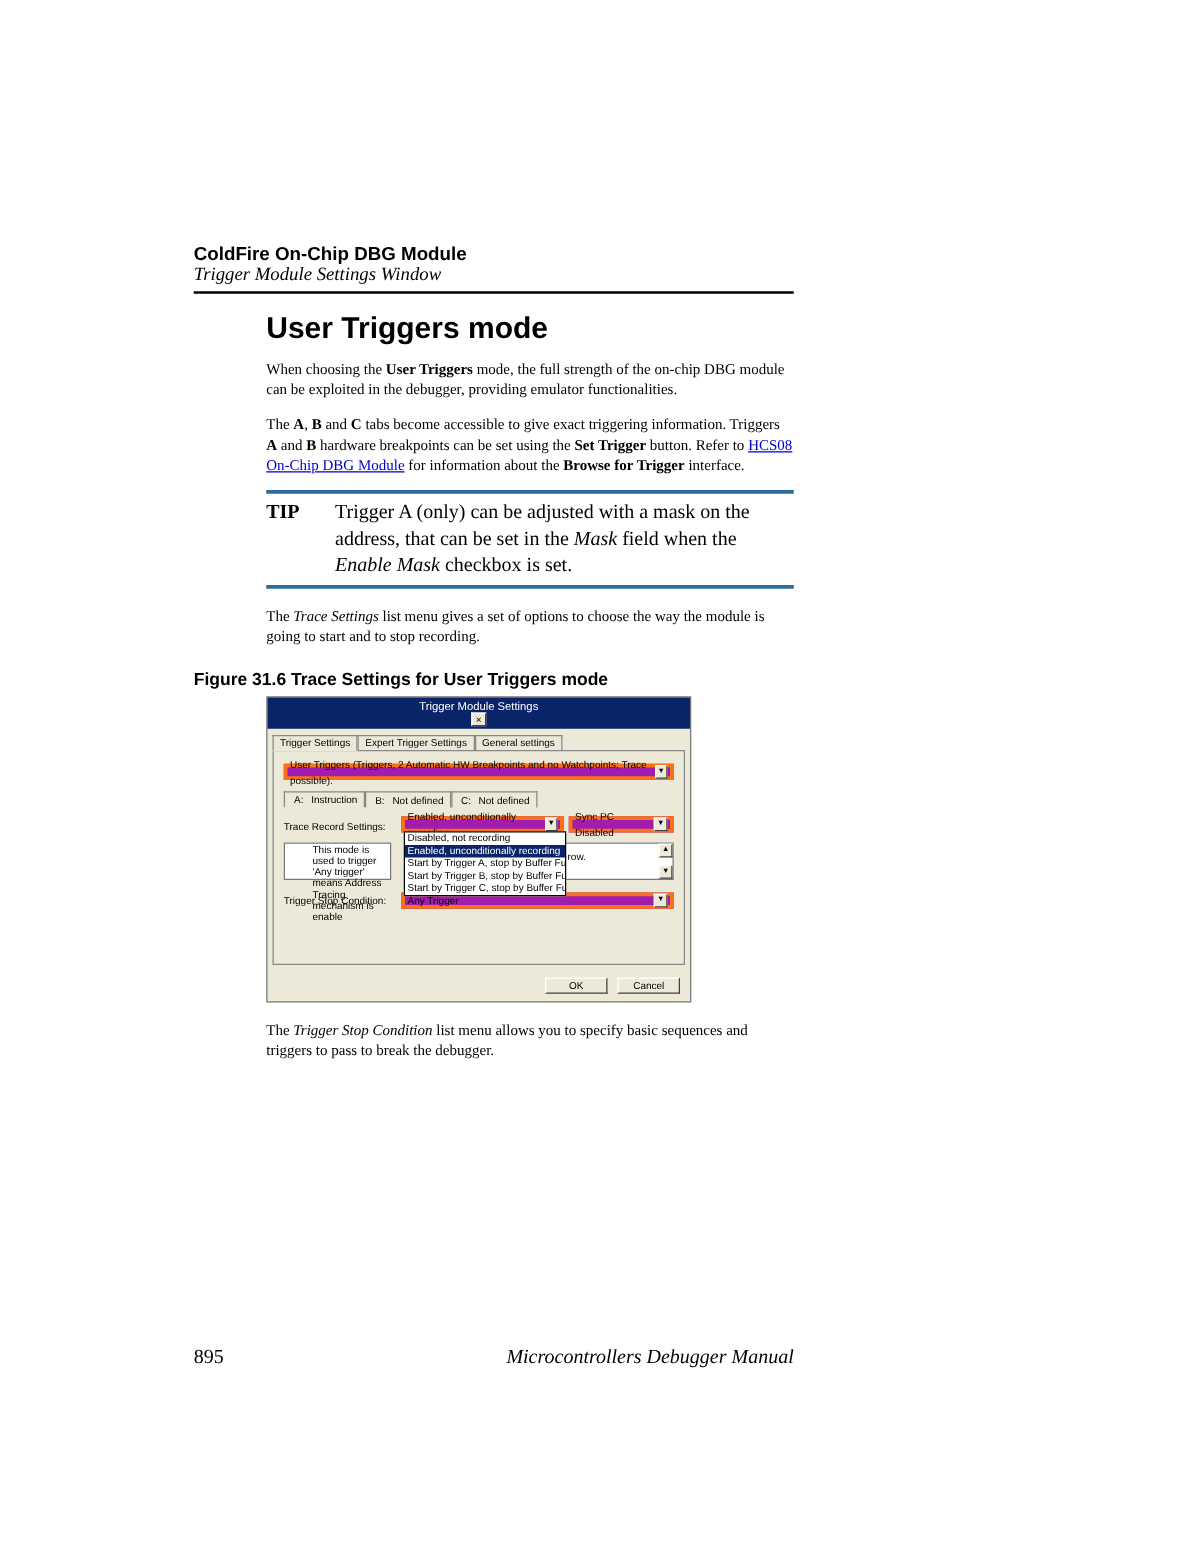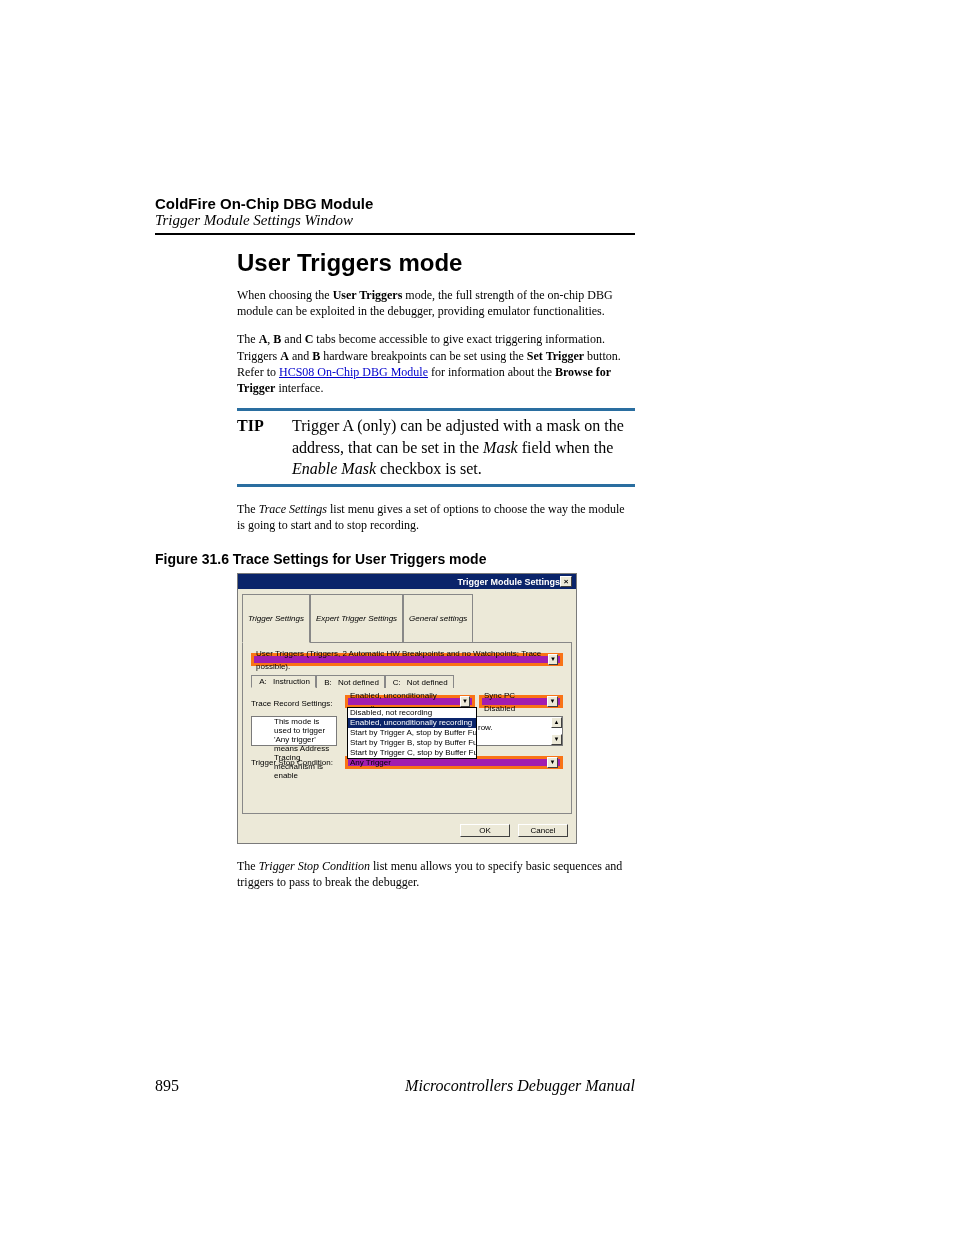--- a/index.html
+++ b/index.html
@@ -28,21 +28,21 @@
     font-style: italic;
     font-size: 15px;
     margin: 0 0 4px 0;
   }
   .hdr-rule {
     border: none;
     border-top: 2px solid #000;
     margin: 0 0 14px 0;
   }
   .section {
-    margin-left: 82px;
+    margin-left: 58px;
   }
   h2.section-title {
     font-family: Arial, Helvetica, sans-serif;
     font-weight: bold;
     font-size: 24px;
     margin: 4px 0 10px 0;
   }
   p.body {
     font-size: 12px;
     line-height: 1.35;
@@ -83,26 +83,27 @@
     border: 1px solid #7a7a7a;
     background: #ece9d8;
     font-family: "Tahoma", Arial, sans-serif;
     font-size: 8px;
     color: #000;
     position: relative;
   }
   .titlebar {
     background: #0a246a;
     color: #fff;
-    font-weight: bold;
+    font-weight: normal;
     padding: 2px 4px;
     display: flex;
-    justify-content: flex-end;
+    justify-content: center;
     align-items: center;
     font-size: 9px;
+    flex-direction: column;
   }
   .tb-close {
     background: #ece9d8;
     color: #000;
     width: 12px;
     height: 11px;
     line-height: 10px;
     text-align: center;
     border: 1px solid #fff;
     border-right-color: #404040;
@@ -112,25 +113,24 @@
     box-sizing: border-box;
   }
   .tabs {
     display: flex;
     padding: 4px 4px 0 4px;
     gap: 0;
   }
   .tab {
     border: 1px solid #888;
     border-bottom: none;
-    padding: 19px 5px;
+    padding: 1px 5px;
     background: #ece9d8;
     position: relative;
     top: 1px;
-    font-style: italic;
   }
   .tab.active {
     background: #ece9d8;
     z-index: 2;
     border-bottom: 1px solid #ece9d8;
   }
   .tab-body {
     border: 1px solid #888;
     margin: 0 4px 4px 4px;
     padding: 10px 8px 8px 8px;

